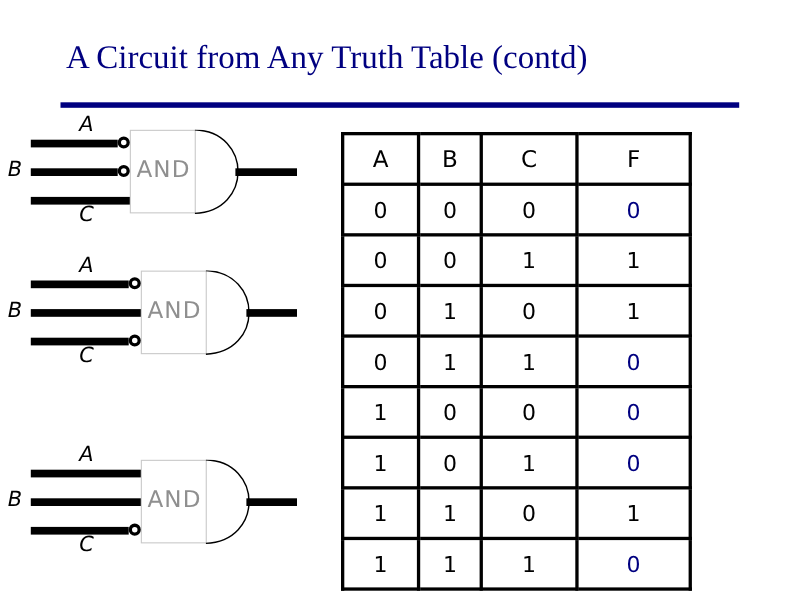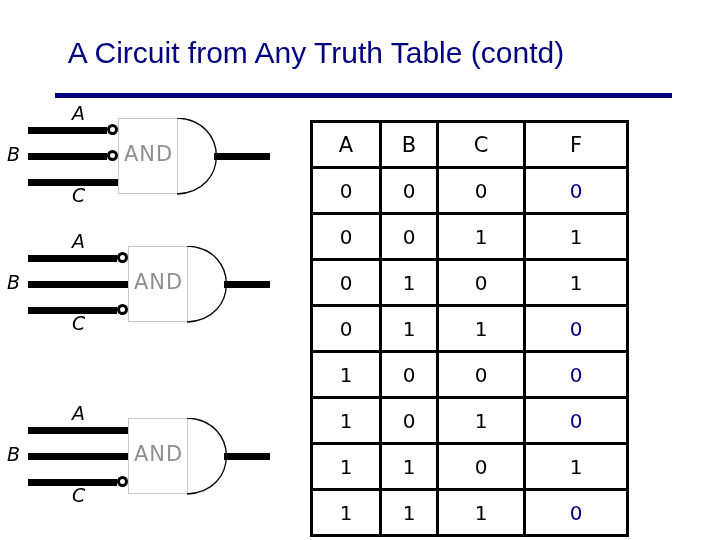--- a/index.html
+++ b/index.html
@@ -11,26 +11,25 @@
     overflow:hidden;
     position:relative;
   }
   #slide{position:absolute;left:0;top:0;width:720px;height:540px;}
 
   
   .title{
     position:absolute;
     left:0;top:36px;width:594px;
     text-align:center;
-    font-family:Liberation Sans, sans-serif;
+    font-family:Liberation Serif, serif;
     font-size:30px;
     color:#000080;
     letter-spacing:0px;
     white-space:nowrap;
-    padding-left:19px;
   }
   .title-rule{
     position:absolute;
     left:55px;top:93px;
     width:617px;height:5px;
     background:#000080;
   }
 
   
   .circuit{position:absolute;left:0;top:0;width:300px;height:540px;}

